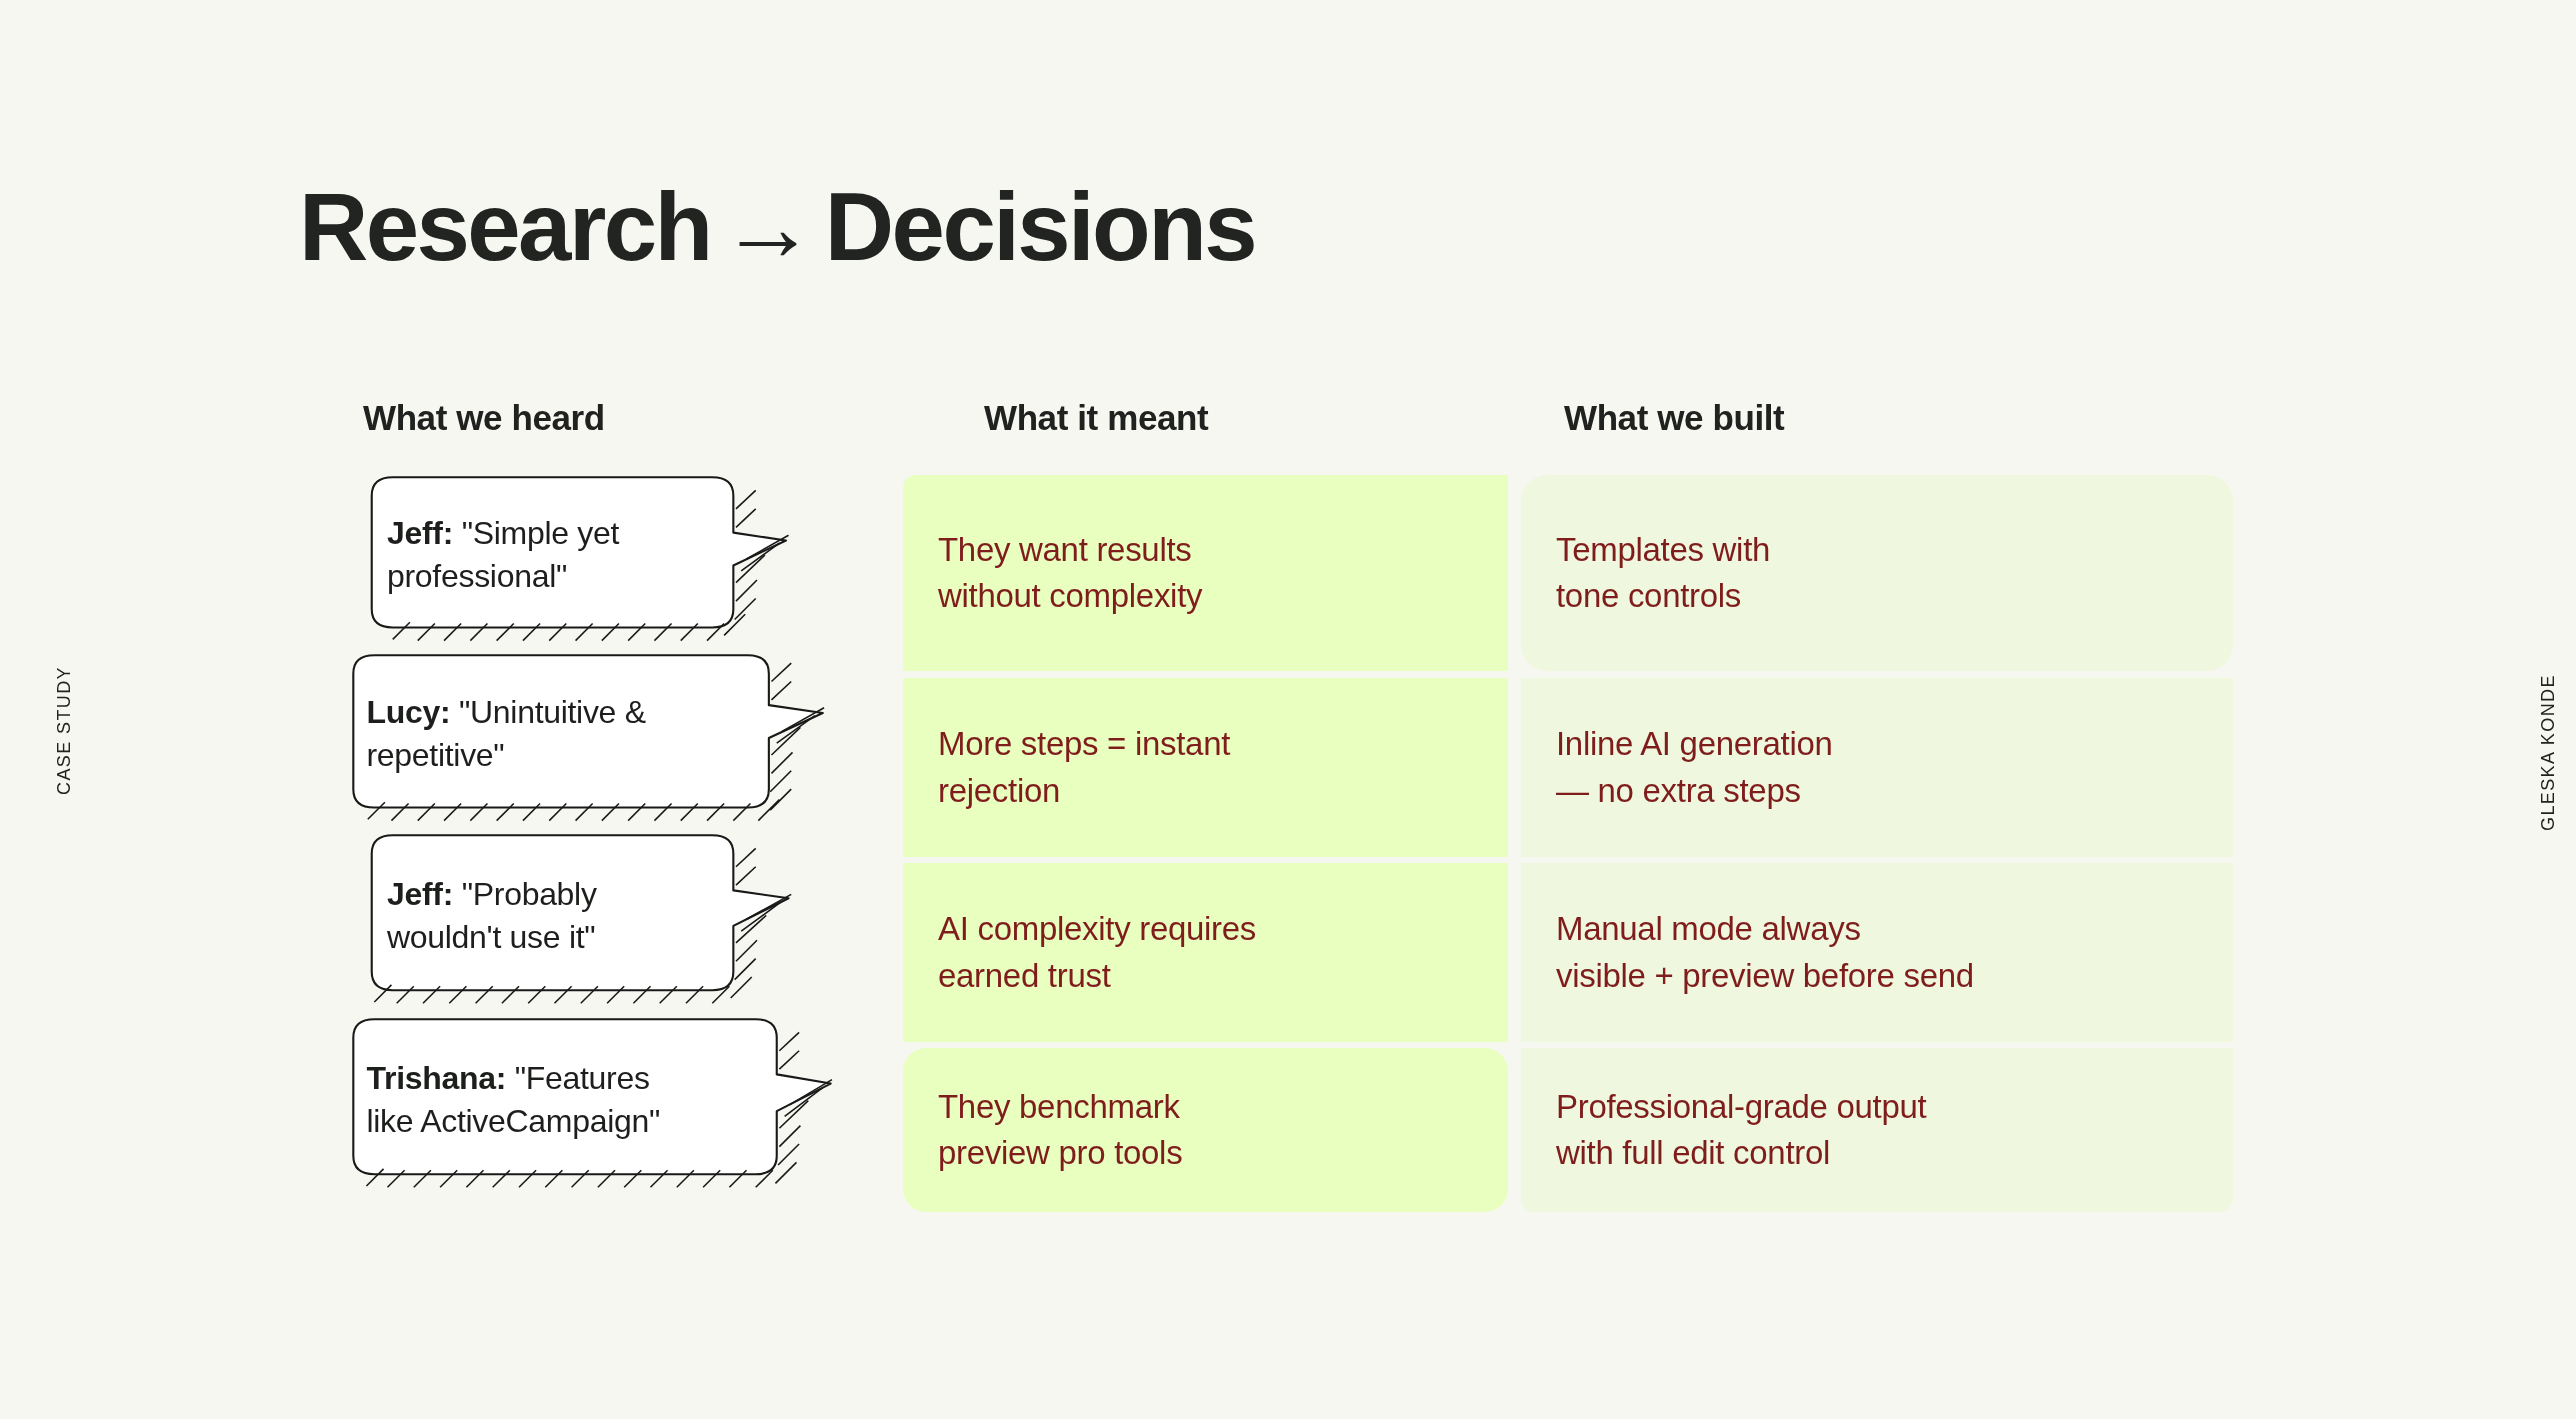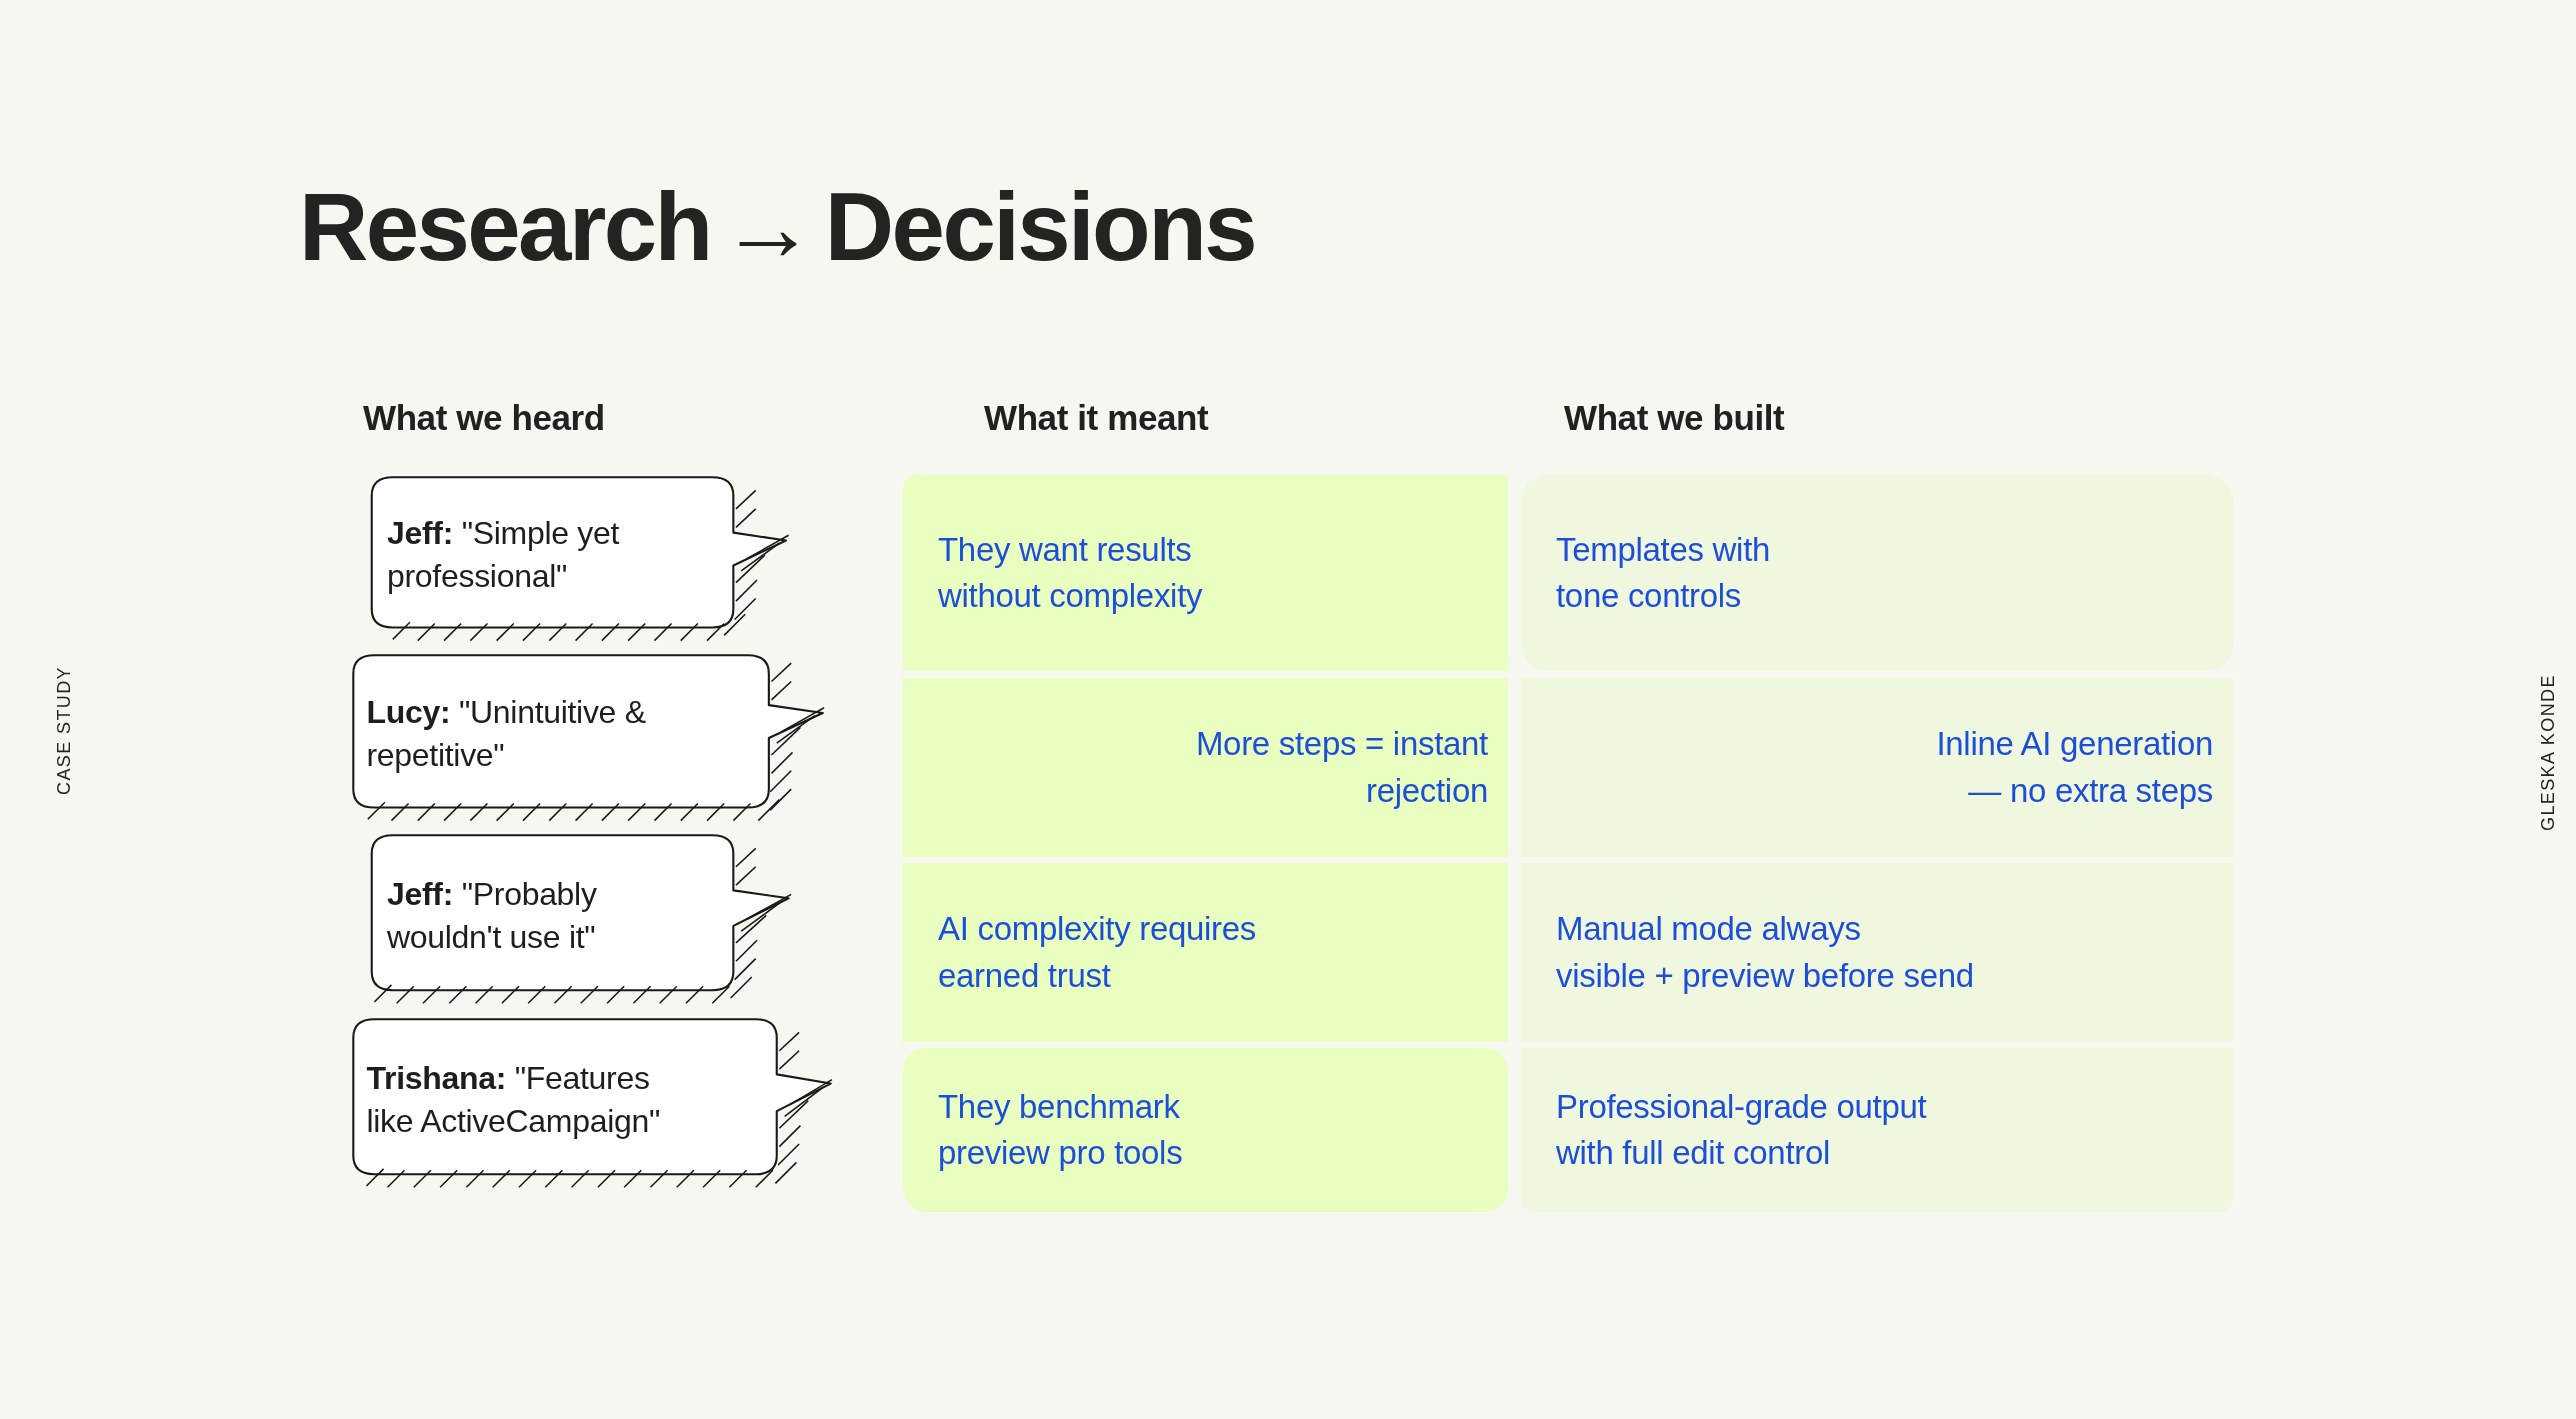--- a/index.html
+++ b/index.html
@@ -133,39 +133,39 @@
   
   .cell {
     position: absolute;
     box-sizing: border-box;
     display: flex;
     flex-direction: column;
     justify-content: center;
     font-size: 33px;
     line-height: 1.40;
     letter-spacing: -0.3px;
-    color: #1d4ed8;
+    color: #7f1d1d;
     padding-left: 35px;
     padding-right: 20px;
   }
   .cell .ln { display: block; }
 
   .cell.c2 {
     left: 903px;
     width: 605px;
     background: #e9ffbf;
   }
   .cell.c3 {
     left: 1521px;
     width: 712px;
     background: #eff8de;
   }
 
   .cell.r1 { top: 475px;  height: 196px; }
-  .cell.r2 { top: 678px; height: 179px; text-align: right; }
+  .cell.r2 { top: 678px; height: 179px; }
   .cell.r3 { top: 863px; height: 179px; }
   .cell.r4 { top: 1048px; height: 164px; }
 
   .cell.c2.r1 { border-top-left-radius: 13px; }
   .cell.c3.r1 { border-top-left-radius: 13px; border-top-right-radius: 13px; border-radius: 26px; }
   .cell.c2.r4 { border-bottom-left-radius: 13px; border-radius: 23px; }
   .cell.c3.r4 { border-bottom-left-radius: 13px; border-bottom-right-radius: 13px; }
 </style>
 </head>
 <body>

